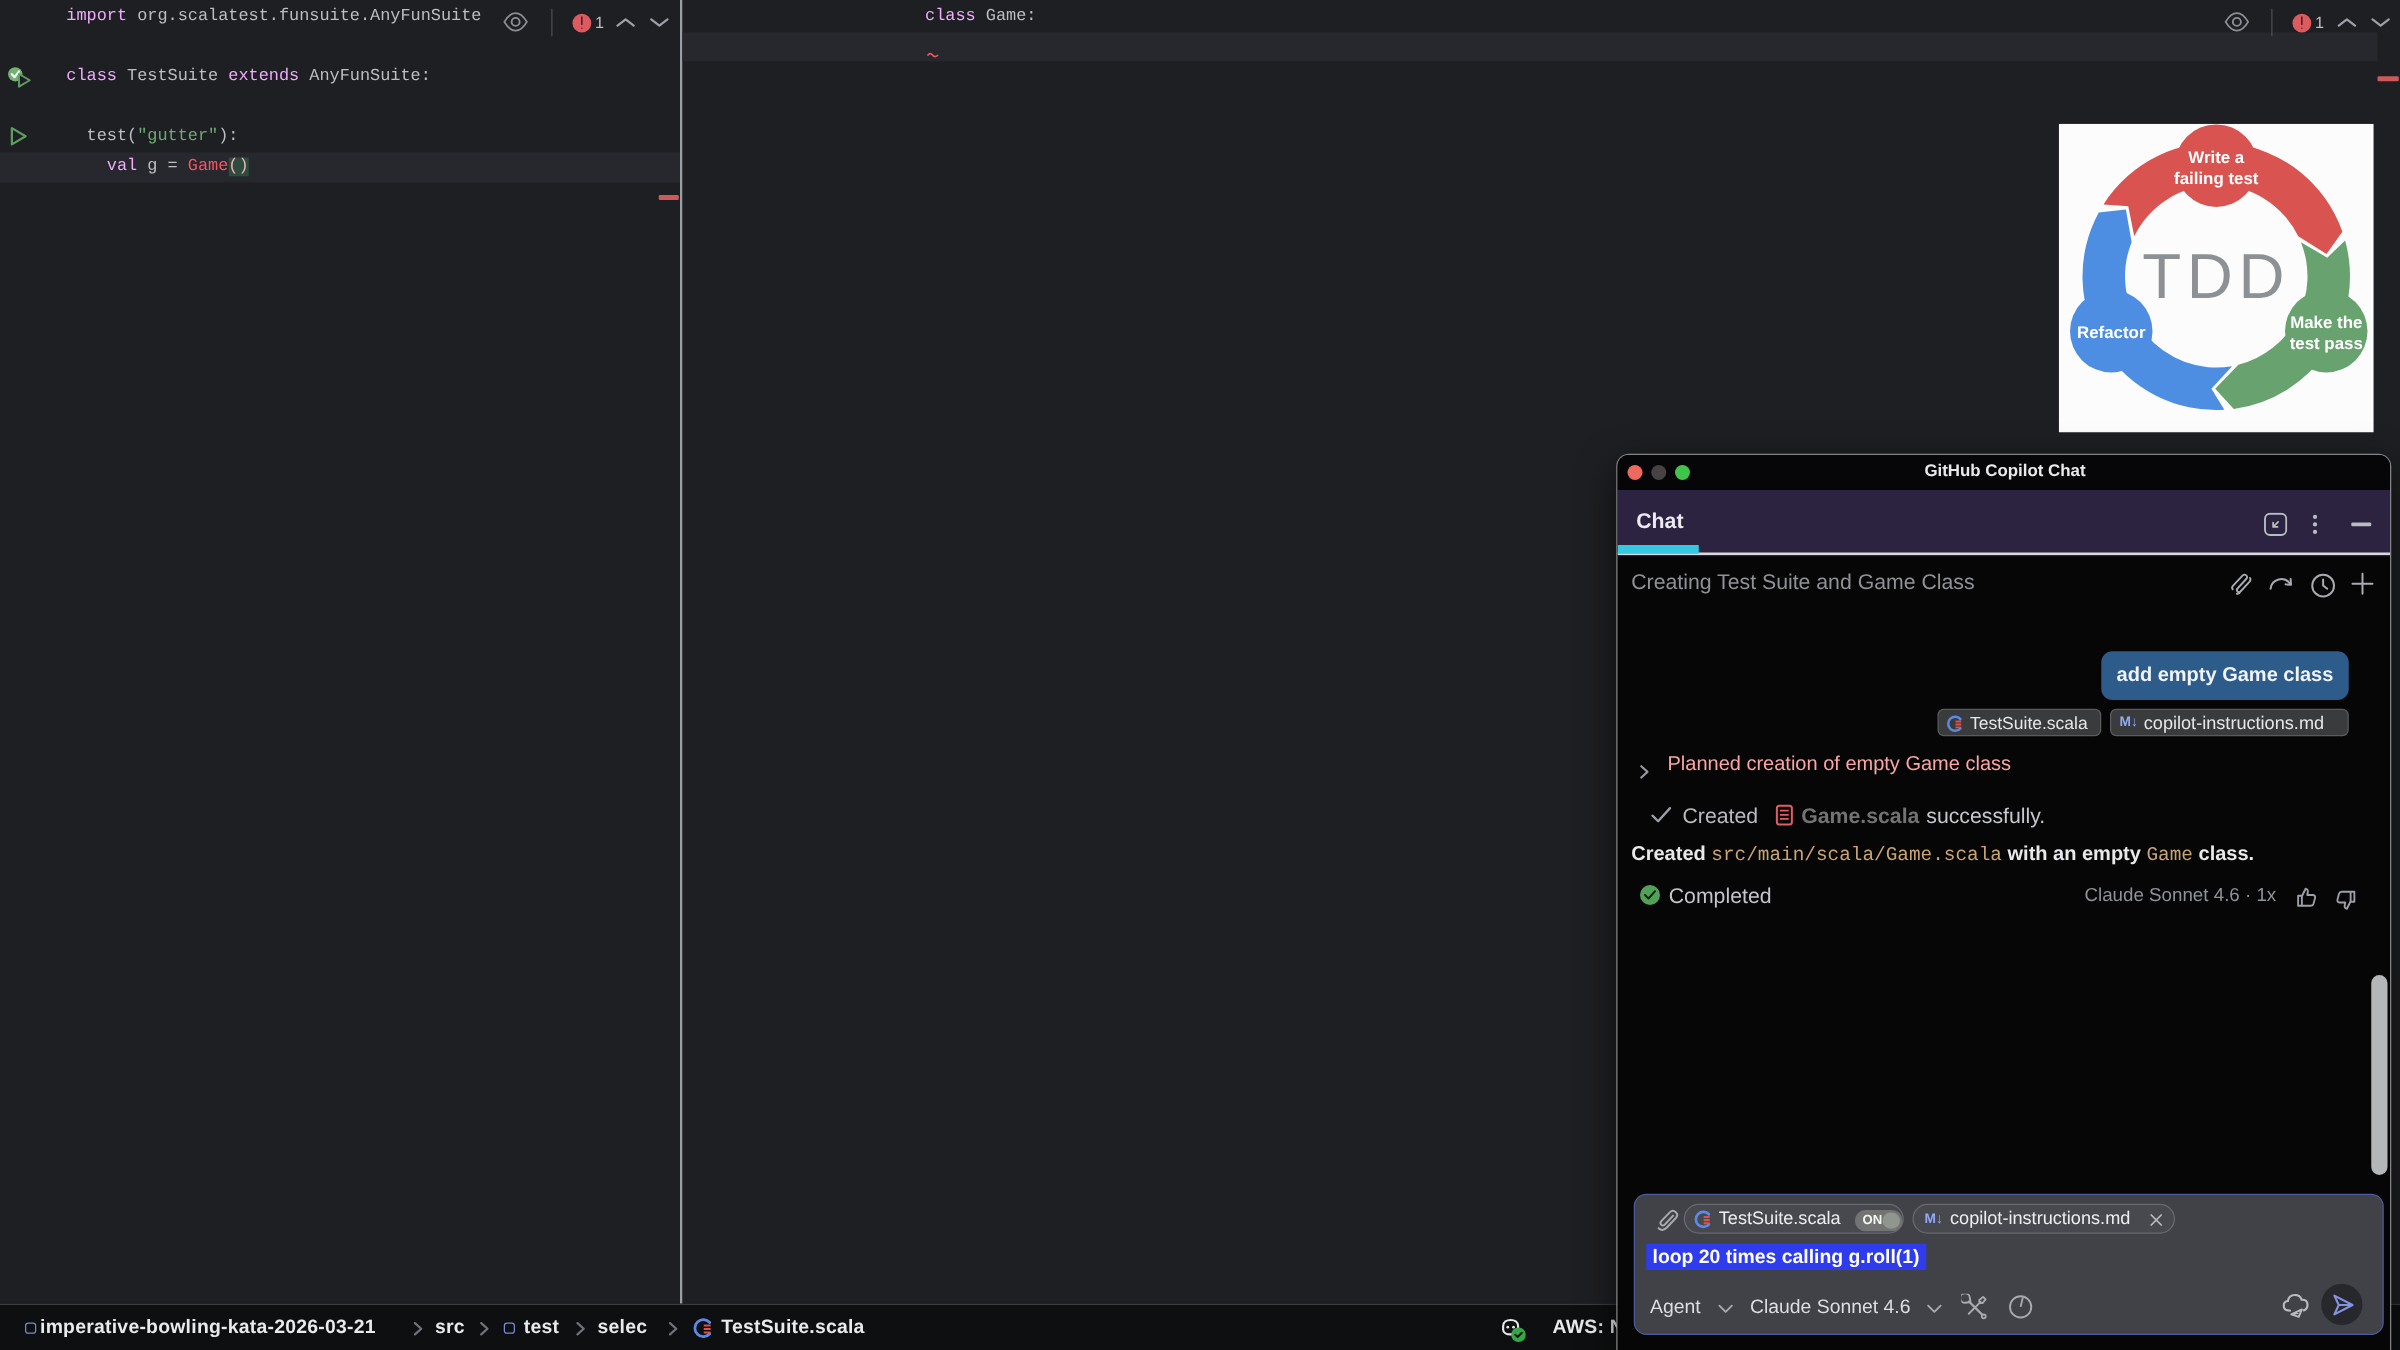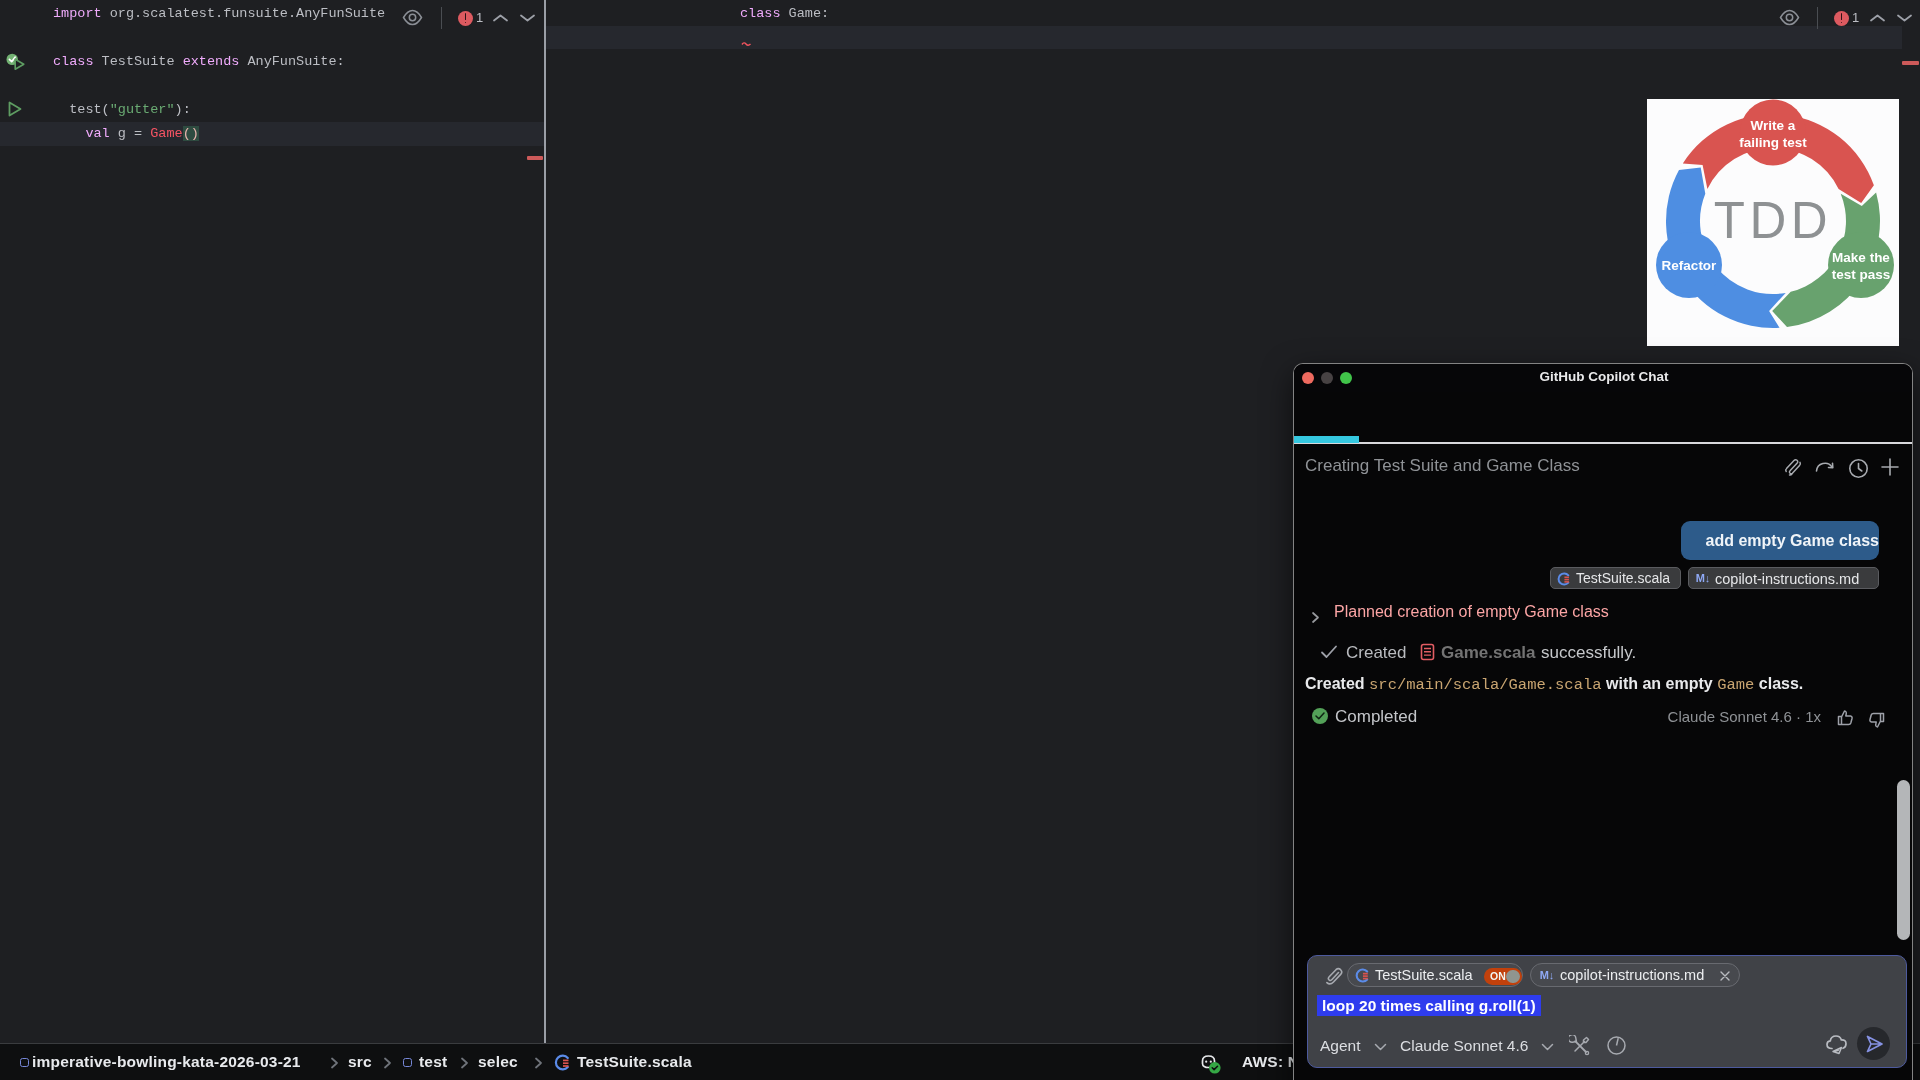--- a/index.html
+++ b/index.html
@@ -141,41 +141,54 @@
 
 <div class="abs" id="chatwin" style="left:1293px;top:363px;width:620px;height:900px;border-radius:10px;border:1px solid rgba(255,255,255,0.5);box-shadow:0 10px 30px rgba(0,0,0,0.6);overflow:hidden;background:#060607;">
 
   <div class="abs" style="left:0;top:0;width:620px;height:28px;background:#060608;">
     <div class="abs" style="left:8px;top:7.5px;width:12px;height:12px;border-radius:50%;background:#ee6a5f;"></div>
     <div class="abs" style="left:27px;top:7.5px;width:12px;height:12px;border-radius:50%;background:#474243;"></div>
     <div class="abs" style="left:46px;top:7.5px;width:12px;height:12px;border-radius:50%;background:#41c44a;"></div>
     <div class="abs" style="left:0;top:5px;width:620px;text-align:center;font-size:13.5px;font-weight:bold;color:#e9e9ea;">GitHub Copilot Chat</div>
   </div>
 
+  <div class="abs" style="left:0;top:28px;width:620px;height:52.5px;background:#2c2340;">
+    <div class="abs" style="left:15px;top:15px;font-size:17px;font-weight:bold;color:#eceaf0;">Chat</div>
+    <svg class="abs" style="left:517px;top:18px;" width="19" height="19" viewBox="0 0 19 19">
+      <rect x="1" y="1" width="17" height="17" rx="4" fill="none" stroke="#b9bcc2" stroke-width="1.5"></rect>
+      <path d="M11.5 7.5 L7.5 11.5 M7.5 8 L7.5 11.5 L11 11.5" stroke="#b9bcc2" stroke-width="1.4" fill="none" stroke-linecap="round" stroke-linejoin="round"></path>
+    </svg>
+    <svg class="abs" style="left:555px;top:18px;" width="6" height="19" viewBox="0 0 6 19">
+      <circle cx="3" cy="3.5" r="1.7" fill="#b9bcc2"></circle>
+        <circle cx="3" cy="9.5" r="1.7" fill="#b9bcc2"></circle>
+        <circle cx="3" cy="15.5" r="1.7" fill="#b9bcc2"></circle>
+    </svg>
+    <div class="abs" style="left:587px;top:26px;width:16px;height:2.5px;background:#b9bcc2;border-radius:1px;"></div>
+  </div>
   <div class="abs" style="left:0;top:77.5px;width:620px;height:2px;background:#d8d8dc;"></div>
   <div class="abs" style="left:0;top:72px;width:65px;height:7px;background:#35c8e0;"></div>
 
   <div class="abs" style="left:11px;top:92px;font-size:17px;color:#8f9296;">Creating Test Suite and Game Class</div>
 
   <svg class="abs" style="left:489px;top:92px;" width="22" height="22" viewBox="0 0 22 22">
     <path d="M3.5 12.5 L11 4.5 Q12.5 3 14 4.3 Q15.5 5.6 14 7.2 L7 14.8 Q5.8 16 7 17.2 Q8.2 18.3 9.4 17.2 L16.5 9.5 Q18 8 17 6.3 M3.5 12.5 Q2 14 3.2 15.5 M9.4 17.2 Q8.5 19.5 6.5 19" stroke="#a8abb0" stroke-width="1.5" fill="none" stroke-linecap="round"></path>
   </svg>
   <svg class="abs" style="left:520px;top:94px;" width="22" height="18" viewBox="0 0 22 18">
     <path d="M2.5 13 A 8.5 8.5 0 0 1 18 9" stroke="#a8abb0" stroke-width="1.6" fill="none" stroke-linecap="round"></path>
     <path d="M14.5 9.5 L18.8 9.8 L18.5 5.2" stroke="#a8abb0" stroke-width="1.6" fill="none" stroke-linecap="round" stroke-linejoin="round"></path>
   </svg>
   <svg class="abs" style="left:554px;top:94px;" width="21" height="21" viewBox="0 0 21 21">
     <circle cx="10.5" cy="10.5" r="8.7" fill="none" stroke="#a8abb0" stroke-width="1.6"></circle>
     <path d="M10.5 5.5 L10.5 10.5 L13.8 13" stroke="#a8abb0" stroke-width="1.6" fill="none" stroke-linecap="round"></path>
   </svg>
   <svg class="abs" style="left:586px;top:93px;" width="20" height="20" viewBox="0 0 20 20">
     <path d="M10 2 L10 18 M2 10 L18 10" stroke="#a8abb0" stroke-width="1.6" stroke-linecap="round"></path>
   </svg>
 
-  <div class="abs" style="left:387px;top:157px;width:198px;height:39px;background:#2d5b8a;border-radius:9px;color:#f0f4f8;font-size:16px;font-weight:bold;text-align:right;line-height:39px;">add empty Game class</div>
+  <div class="abs" style="left:387px;top:157px;width:198px;height:39px;background:#2d5b8a;border-radius:9px;color:#f0f4f8;font-size:16px;font-weight:bold;text-align:center;line-height:39px;">add empty Game class</div>
 
   <div class="abs" style="left:256px;top:203px;width:131px;height:22px;background:#3a3b3d;border:1px solid #5a5b5f;border-radius:5px;">
     <svg class="abs" style="left:6px;top:4px;" width="14" height="14" viewBox="0 0 17 17">
       <path d="M 13.8 4.0 A 6.8 6.8 0 1 0 13.8 13.0" stroke="#5b8bE8" stroke-width="2.4" fill="none" stroke-linecap="round"></path>
       <line x1="9" y1="6.4" x2="14.5" y2="6.4" stroke="#d9534f" stroke-width="1.9"></line>
       <line x1="9" y1="9.2" x2="14.5" y2="9.2" stroke="#d9534f" stroke-width="1.9"></line>
       <line x1="9" y1="12.0" x2="14.5" y2="12.0" stroke="#d9534f" stroke-width="1.9"></line>
     </svg>
     <div class="abs" style="left:25px;top:2px;font-size:14px;color:#e6e7e9;">TestSuite.scala</div>
   </div>
@@ -223,21 +236,21 @@
     </svg>
 
     <div class="abs" style="left:39px;top:7px;width:176px;height:24px;background:#47494e;border:1px solid #686a70;border-radius:12px;">
       <svg class="abs" style="left:7px;top:4px;" width="15" height="15" viewBox="0 0 17 17">
         <path d="M 13.8 4.0 A 6.8 6.8 0 1 0 13.8 13.0" stroke="#5b8bE8" stroke-width="2.4" fill="none" stroke-linecap="round"></path>
         <line x1="9" y1="6.4" x2="14.5" y2="6.4" stroke="#d9534f" stroke-width="1.9"></line>
         <line x1="9" y1="9.2" x2="14.5" y2="9.2" stroke="#d9534f" stroke-width="1.9"></line>
         <line x1="9" y1="12.0" x2="14.5" y2="12.0" stroke="#d9534f" stroke-width="1.9"></line>
       </svg>
       <div class="abs" style="left:27px;top:3px;font-size:14.5px;color:#eceef0;">TestSuite.scala</div>
-      <div class="abs" style="left:136px;top:3.5px;width:38px;height:17px;border-radius:8.5px;background:#c2410c;">
+      <div class="abs" style="left:136px;top:3.5px;width:38px;height:17px;border-radius:8.5px;background:#737373;">
         <div class="abs" style="left:6px;top:2.5px;font-size:10.5px;font-weight:bold;color:#f2f7f2;">ON</div>
         <div class="abs" style="left:22px;top:2px;width:14px;height:13px;border-radius:6.5px;background:#90958f;"></div>
       </div>
     </div>
 
     <div class="abs" style="left:222px;top:7px;width:210px;height:24px;background:#47494e;border:1px solid #686a70;border-radius:12px;">
       <div class="abs" style="left:8px;top:4px;width:16px;height:15px;color:#8fa9f5;font-size:11px;font-weight:bold;text-align:center;line-height:15px;">M↓</div>
       <div class="abs" style="left:29px;top:3px;font-size:14.5px;color:#eceef0;">copilot-instructions.md</div>
       <svg class="abs" style="left:188px;top:6px;" width="12" height="12" viewBox="0 0 12 12">
           <path d="M2 2 L10 10 M10 2 L2 10" stroke="#b9bbc0" stroke-width="1.4" stroke-linecap="round"></path>

